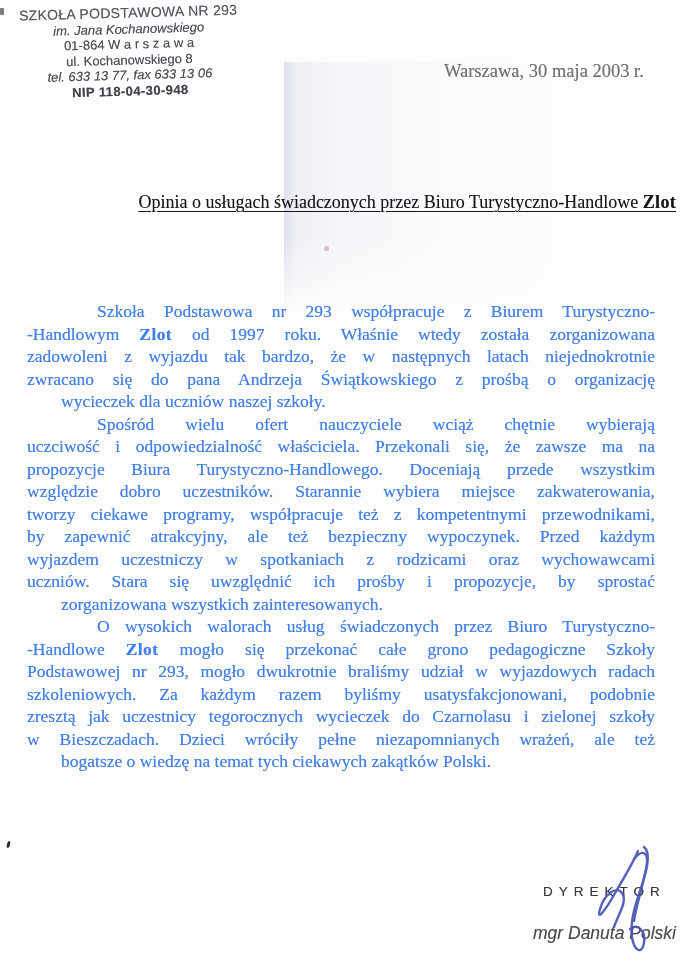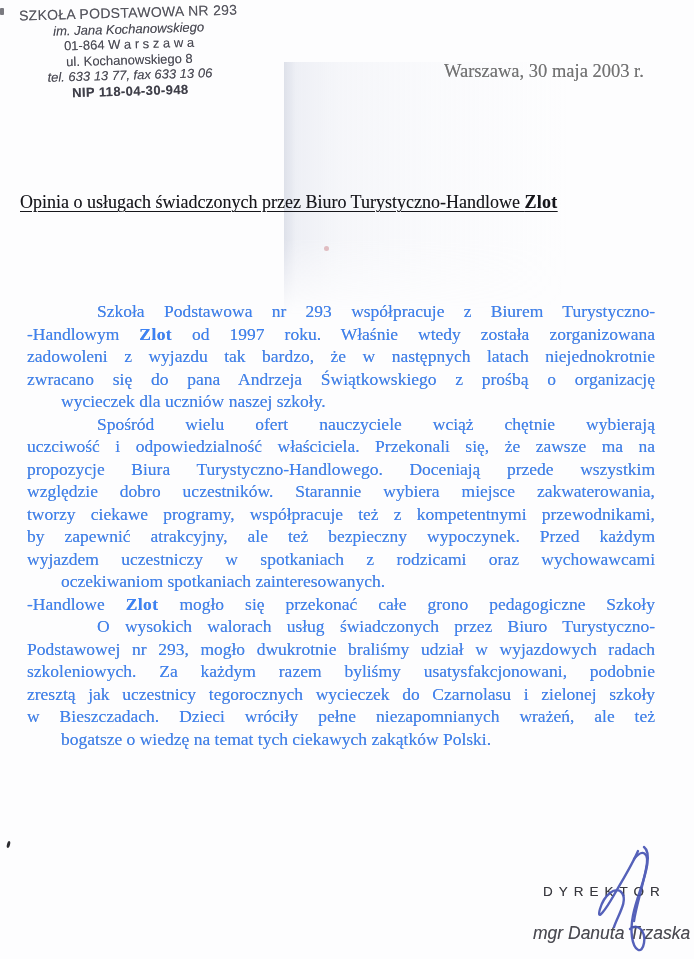--- a/index.html
+++ b/index.html
@@ -43,21 +43,21 @@
   .stamp .l5{font-size:13px;font-style:italic;}
   .stamp .l6{font-size:13px;font-weight:bold;letter-spacing:.4px;color:#3f3f49;}
   
   .date{
     position:absolute;left:444px;top:61px;
     font-size:18.5px;color:#737373;
     text-shadow:0 0 .4px rgba(23,23,28,.4);
   }
   .title{
     position:absolute;left:20px;top:192px;width:656px;
-    text-align:left;font-size:18px;color:#16161b;
+    text-align:right;font-size:18px;color:#16161b;
     text-shadow:0 0 .4px rgba(22,22,27,.4);
   }
   .title .u{text-decoration:underline;text-underline-offset:3px;text-decoration-thickness:1.2px;}
   .title b{letter-spacing:.3px;}
   
   .docbody{
     position:absolute;left:27px;top:300px;width:628px;
     font-size:17.5px;line-height:22.5px;color:#3b82f6;
     text-shadow:0 0 .4px rgba(28,28,33,.4);
   }
@@ -118,35 +118,36 @@
         <div class="line lastline">wycieczek dla uczniów naszej szkoły.</div>
       </div>
       <div class="para">
         <div class="line first">Spośród wielu ofert nauczyciele wciąż chętnie wybierają</div>
         <div class="line">uczciwość i odpowiedzialność właściciela. Przekonali się, że zawsze ma na</div>
         <div class="line">propozycje Biura Turystyczno-Handlowego. Doceniają przede wszystkim</div>
         <div class="line">względzie dobro uczestników. Starannie wybiera miejsce zakwaterowania,</div>
         <div class="line">tworzy ciekawe programy, współpracuje też z kompetentnymi przewodnikami,</div>
         <div class="line">by zapewnić atrakcyjny, ale też bezpieczny wypoczynek. Przed każdym</div>
         <div class="line">wyjazdem uczestniczy w spotkaniach z rodzicami oraz wychowawcami</div>
-        <div class="line lastline">oczekiwaniom spotkaniach zainteresowanych.</div>
+        <div class="line">uczniów. Stara się uwzględnić ich prośby i propozycje, by sprostać</div>
+        <div class="line lastline">zorganizowana wszystkich zainteresowanych.</div>
       </div>
       <div class="para">
+        <div class="line first">O wysokich walorach usług świadczonych przez Biuro Turystyczno-</div>
         <div class="line">-Handlowe <b>Zlot</b> mogło się przekonać całe grono pedagogiczne Szkoły</div>
-        <div class="line first">O wysokich walorach usług świadczonych przez Biuro Turystyczno-</div>
         <div class="line">Podstawowej nr 293, mogło dwukrotnie braliśmy udział w wyjazdowych radach</div>
         <div class="line">szkoleniowych. Za każdym razem byliśmy usatysfakcjonowani, podobnie</div>
         <div class="line">zresztą jak uczestnicy tegorocznych wycieczek do Czarnolasu i zielonej szkoły</div>
         <div class="line">w Bieszczadach. Dzieci wróciły pełne niezapomnianych wrażeń, ale też</div>
         <div class="line lastline">bogatsze o wiedzę na temat tych ciekawych zakątków Polski.</div>
       </div>
     </div>
 
   <div class="sig-role">DYREKTOR</div>
-  <div class="sig-name">mgr Danuta Trzaska</div>
+  <div class="sig-name">mgr Danuta Polski</div>
 
   <svg class="sig-ink" width="82" height="117" viewBox="0 0 82 117">
     <g fill="none" stroke="#4754b4" stroke-width="2.4" stroke-linecap="round" opacity="0.92">
       <path d="M 50 8 C 44 22, 34 38, 26 52 C 18 66, 8 80, 12 66 C 16 52, 28 42, 34 50 C 40 58, 30 72, 26 84"></path>
       <path d="M 56 4 C 64 10, 58 30, 52 48 C 46 66, 42 80, 44 94 C 46 108, 54 112, 56 100 C 58 88, 50 80, 42 86"></path>
       <path d="M 46 16 C 54 6, 62 8, 58 26 C 54 46, 48 64, 46 78"></path>
     </g>
   </svg>
 
 </div>

